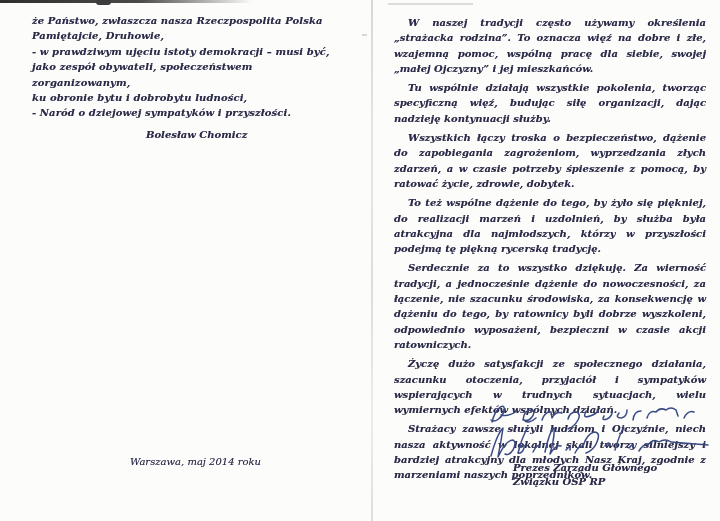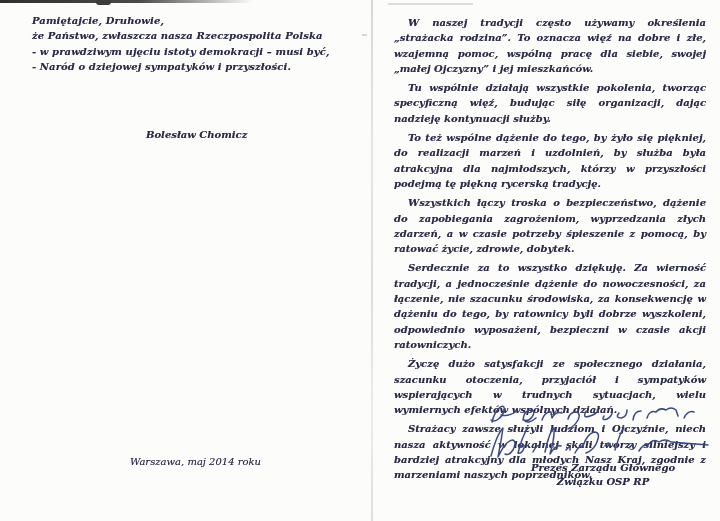--- a/index.html
+++ b/index.html
@@ -33,51 +33,53 @@
 
   
   .right-body{position:absolute;left:390px;top:11px;width:320px;
     font-size:10px;line-height:15.3px;text-align:justify;}
   .right-body p{margin:4px;text-indent:14px;font-weight:bold;}
 
   .signature-svg{position:absolute;left:467px;top:398px;}
   .signature-svg path{stroke:var(--ink);fill:none;stroke-width:1.5;
     stroke-linecap:round;stroke-linejoin:round;}
 
-  .signoff{position:absolute;left:513px;top:461px;width:180px;text-align:center;
+  .signoff{position:absolute;left:513px;top:461px;width:180px;text-align:left;
     font-weight:bold;font-size:10px;line-height:13.5px;}
 </style>
 </head>
 <body>
 
 <div class="sheet">
 
   <div class="scan-top-edge"></div>
   <div class="scan-top-notch"></div>
   <div class="scan-top-right-line"></div>
   <div class="scan-speck"></div>
   <div class="page-divider"></div>
 
   <div>
     <div class="left-quote">
+        <div>że Państwo, zwłaszcza nasza Rzeczpospolita Polska</div>
         <div>Pamiętajcie, Druhowie,</div>
-        <div>że Państwo, zwłaszcza nasza Rzeczpospolita Polska</div>
         <div>- w prawdziwym ujęciu istoty demokracji – musi być,</div>
+        <div>jako zespół obywateli, społeczeństwem zorganizowanym,</div>
+        <div>ku obronie bytu i dobrobytu ludności,</div>
         <div>- Naród o dziejowej sympatyków i przyszłości.</div>
       </div>
     <div class="quote-author">Bolesław Chomicz</div>
     <div class="dateline">Warszawa, maj 2014 roku</div>
   </div>
 
   <div>
     <div class="right-body">
         <p>W naszej tradycji często używamy określenia „strażacka rodzina”. To oznacza więź na dobre i złe, wzajemną pomoc, wspólną pracę dla siebie, swojej „małej Ojczyzny” i jej mieszkańców.</p>
         <p>Tu wspólnie działają wszystkie pokolenia, tworząc specyficzną więź, budując siłę organizacji, dając nadzieję kontynuacji służby.</p>
+        <p>Wszystkich łączy troska o bezpieczeństwo, dążenie do zapobiegania zagrożeniom, wyprzedzania złych zdarzeń, a w czasie potrzeby śpieszenie z pomocą, by ratować życie, zdrowie, dobytek.</p>
         <p>To też wspólne dążenie do tego, by żyło się piękniej, do realizacji marzeń i uzdolnień, by służba była atrakcyjna dla najmłodszych, którzy w przyszłości podejmą tę piękną rycerską tradycję.</p>
-        <p>Wszystkich łączy troska o bezpieczeństwo, dążenie do zapobiegania zagrożeniom, wyprzedzania złych zdarzeń, a w czasie potrzeby śpieszenie z pomocą, by ratować życie, zdrowie, dobytek.</p>
         <p>Serdecznie za to wszystko dziękuję. Za wierność tradycji, a jednocześnie dążenie do nowoczesności, za łączenie, nie szacunku środowiska, za konsekwencję w dążeniu do tego, by ratownicy byli dobrze wyszkoleni, odpowiednio wyposażeni, bezpieczni w czasie akcji ratowniczych.</p>
         <p>Życzę dużo satysfakcji ze społecznego działania, szacunku otoczenia, przyjaciół i sympatyków wspierających w trudnych sytuacjach, wielu wymiernych efektów wspólnych działań.</p>
         <p>Strażacy zawsze służyli ludziom i Ojczyźnie, niech nasza aktywność w lokalnej skali tworzy silniejszy i bardziej atrakcyjny dla młodych Nasz Kraj, zgodnie z marzeniami naszych poprzedników.</p>
       </div>
 
     <svg class="signature-svg" width="245" height="75" viewBox="0 0 245 75" aria-label="Waldemar Pawlak">
       <g aria-label="Łączę wyrazy szacunku">
         <path d="M25 24 C29 8 39 4 37 13 C35 20 28 25 24 22 M34 17 Q42 19 50 13 M56 22 Q57 12 64 12 Q69 13 65 19 Q61 24 57 22 Q61 27 69 20 M75 22 Q78 13 84 14 L85 20 Q89 13 95 15 M101 21 Q103 13 110 14 Q114 16 111 22 Q107 29 101 31 M119 13 Q115 21 123 18 Q129 16 131 13 M137 18 Q134 23 140 21 Q146 18 145 12 M152 15 Q148 20 154 20 Q160 19 160 12 M166 22 Q167 13 174 13 M180 20 Q182 12 189 14 Q193 9 199 12 Q204 8 209 12 L211 18 M217 20 Q221 12 227 14"></path>
       </g>
       <g aria-label="Waldemar Pawlak">

